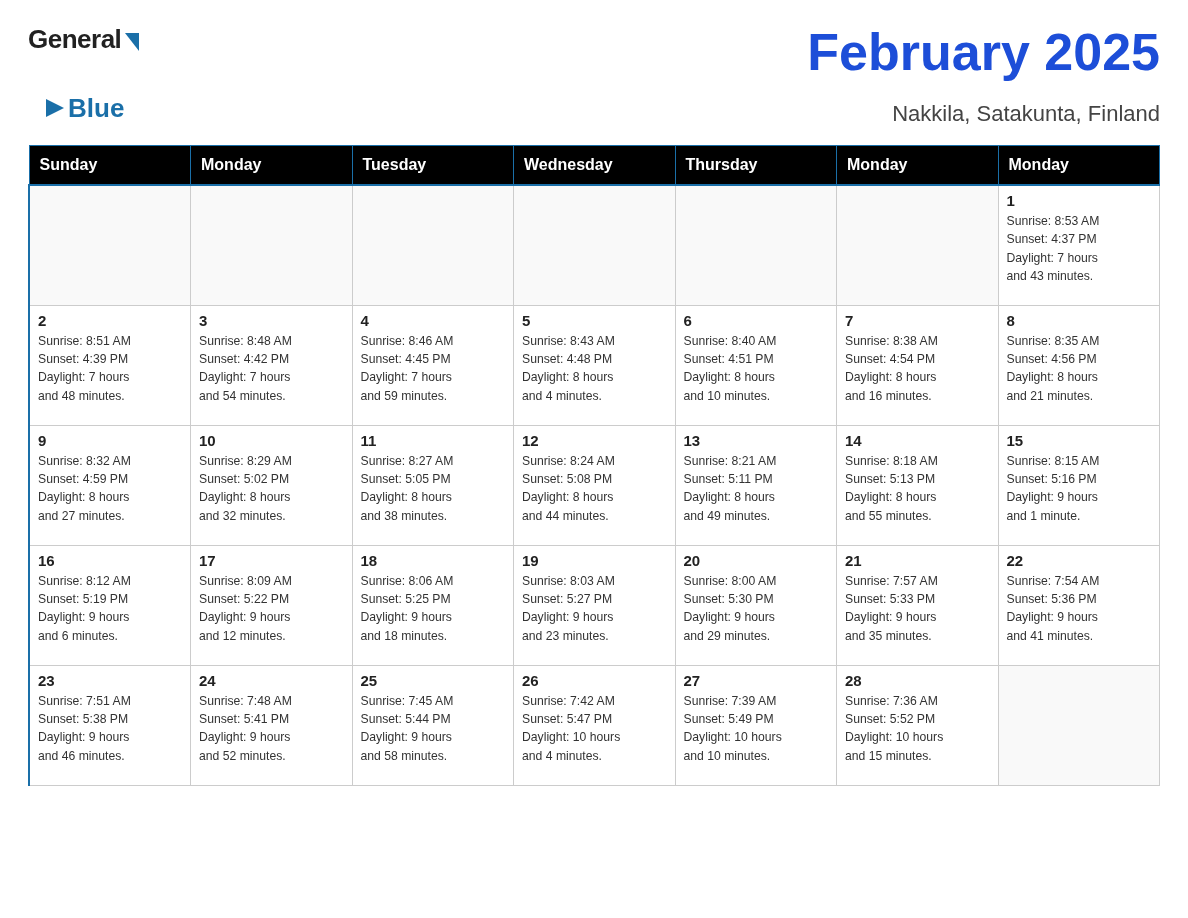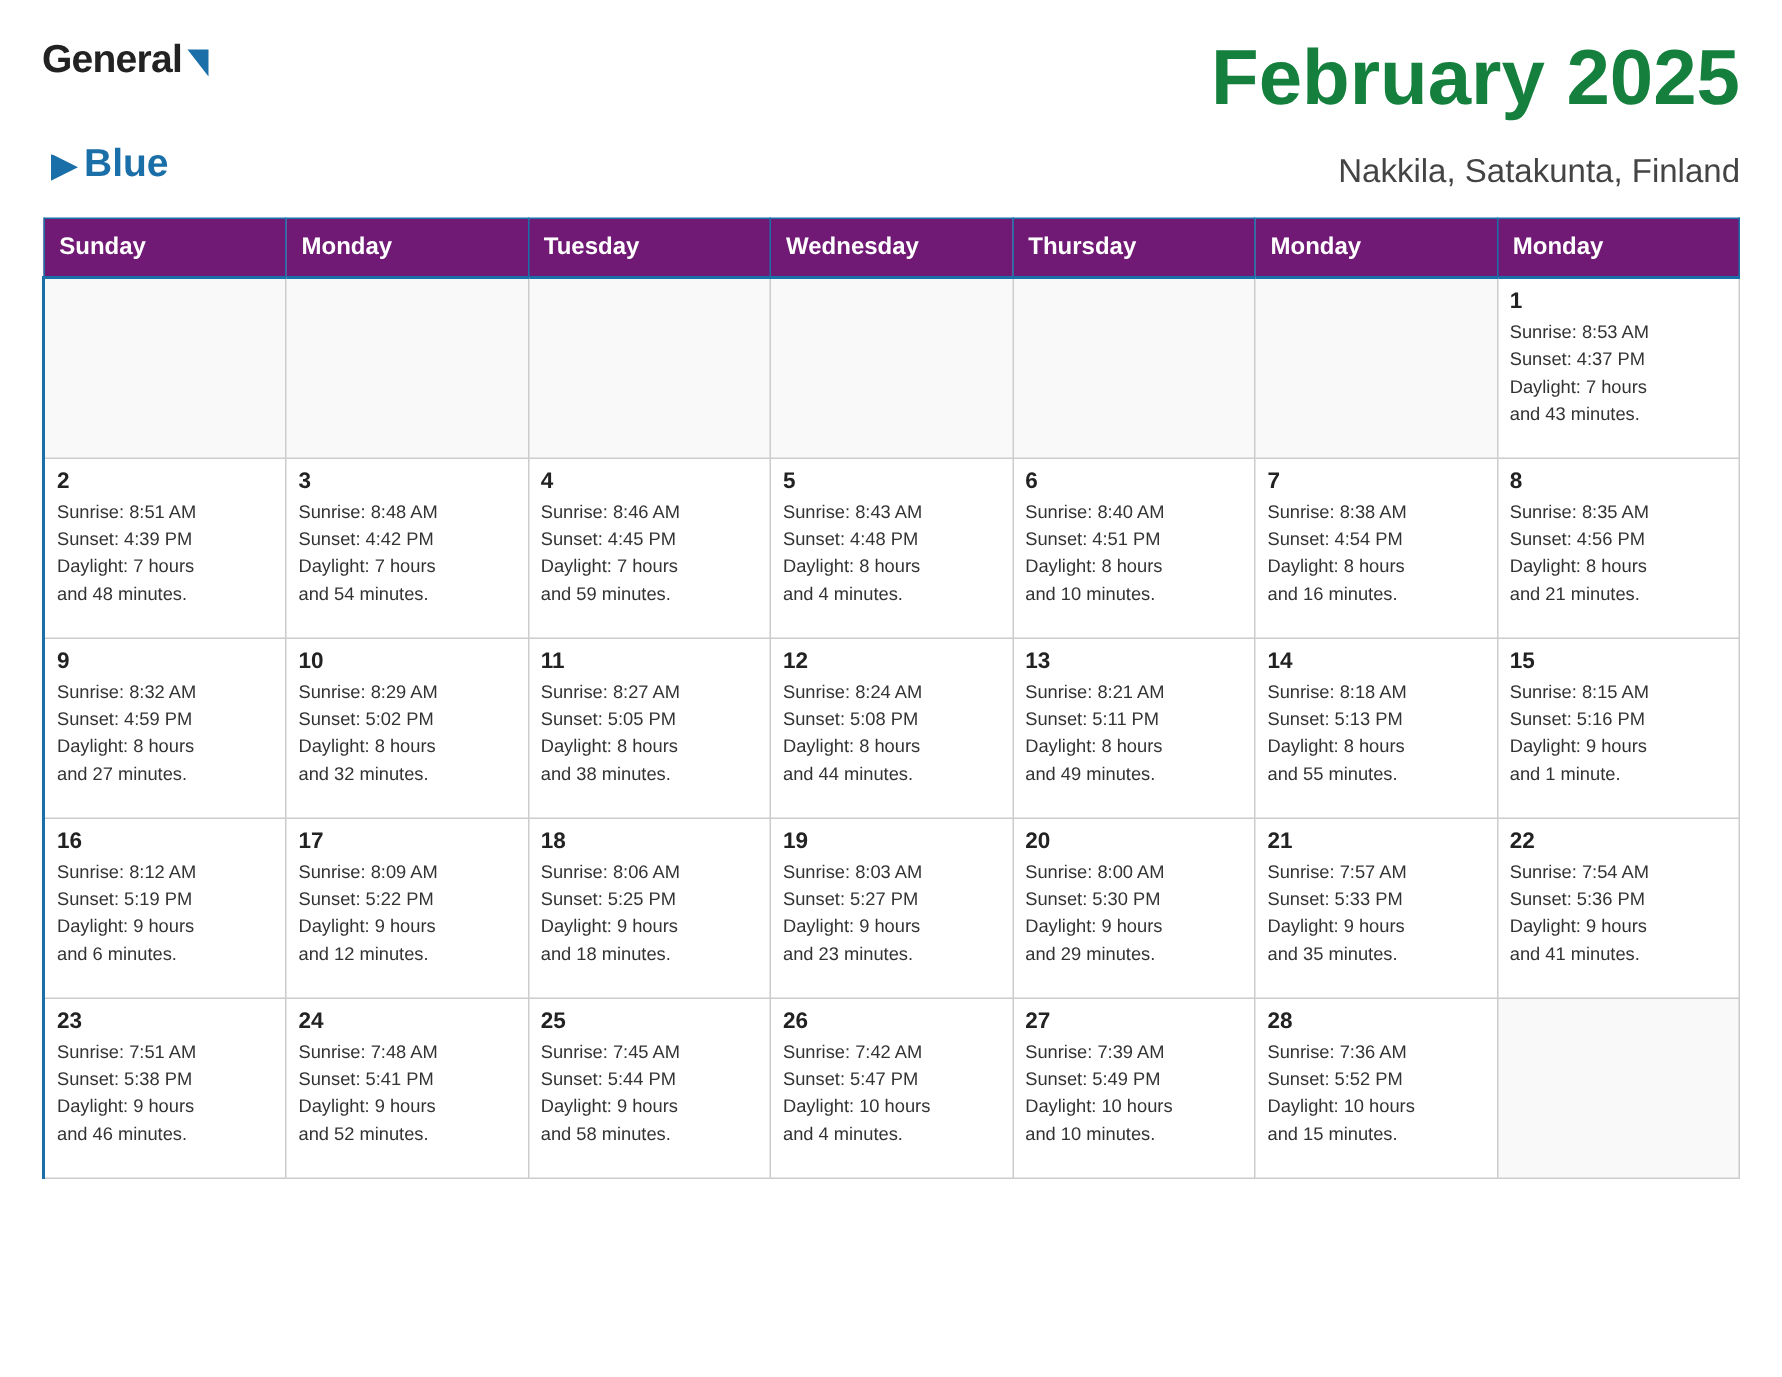--- a/index.html
+++ b/index.html
@@ -50,34 +50,34 @@
       color: #1a6fa8;
       margin-top: -6px;
       margin-left: 0px;
     }
     .title-area {
       text-align: right;
     }
     .month-title {
       font-size: 52px;
       font-weight: bold;
-      color: #15803d;
+      color: #1d4ed8;
       line-height: 1.1;
     }
     .location-title {
       font-size: 22px;
       color: #444;
       margin-top: 20px;
     }
     table {
       width: 100%;
       border-collapse: collapse;
     }
     thead tr th {
-      background-color: #701a75;
+      background-color: #000000;
       color: #fff;
       font-size: 16px;
       font-weight: bold;
       padding: 10px 10px;
       text-align: left;
       border: 1px solid #1a6fa8;
       margin-top: 12px;
     }
     tbody tr td {
       vertical-align: top;
@@ -115,21 +115,21 @@
 </head>
 <body>
 
 <div class="page">
   <div class="header">
     <div class="logo">
       <div class="logo-top">
         <span class="logo-general">General</span>
         <div class="logo-arrow"></div>
       </div>
-      <div style="display:flex;align-items:center;margin-top:-4px;margin-left:6px;">
+      <div style="display:flex;margin-top:-4px;margin-left:18px;">
         <span style="display:inline-block;width:18px;height:18px;background:#1a6fa8;clip-path:polygon(0 0,100% 50%,0 100%);margin-right:4px;"></span>
         <span class="logo-line2">Blue</span>
       </div>
     </div>
     <div class="title-area">
       <div class="month-title">February 2025</div>
       <div class="location-title">Nakkila, Satakunta, Finland</div>
     </div>
   </div>
 

